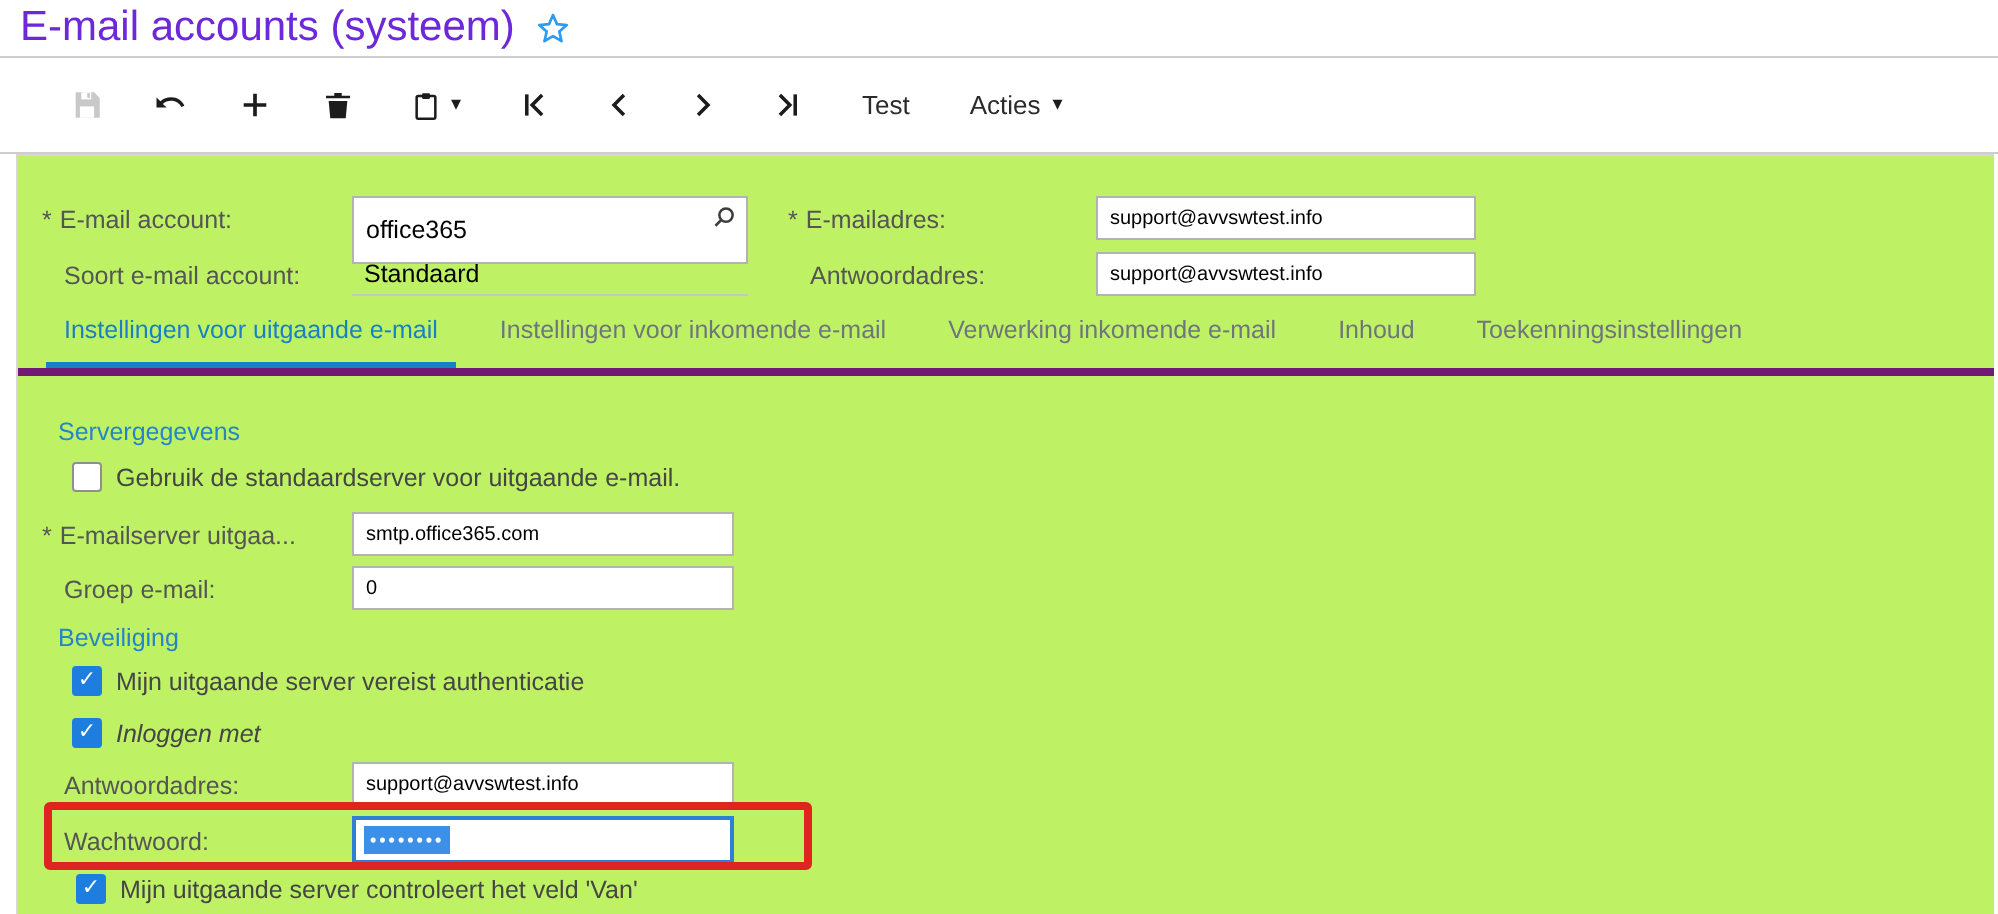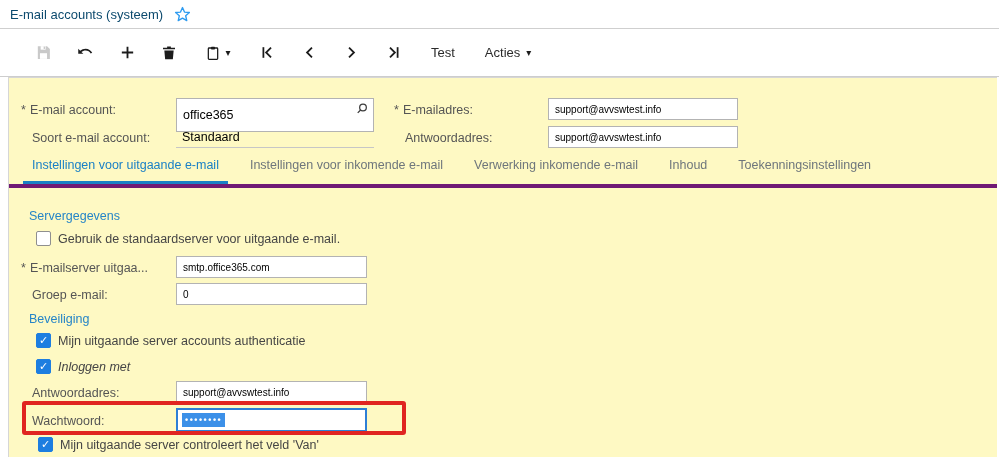--- a/index.html
+++ b/index.html
@@ -3,36 +3,36 @@
 <meta charset="utf-8">
 <style>
   * { margin:0; padding:0; box-sizing:border-box; }
   html,body { width:999px; height:457px; background:#fff; overflow:hidden;
               font-family:"Liberation Sans","DejaVu Sans",sans-serif; }
   .screen { position:relative; width:999px; height:457px; background:#fff; }
 
   
   .titlebar { position:absolute; left:0; top:0; width:100%; height:29px;
               border-bottom:1px solid #cfcfcf; display:flex; align-items:center; padding-left:10px; }
-  .page-title { font-size:13px; color:#0c4a6e; }
+  .page-title { font-size:21px; color:#6d28d9; }
   .fav-star { margin-left:10px; display:inline-flex; }
 
   
   .toolbar { position:absolute; left:0; top:29px; width:100%; height:48px;
              border-bottom:1px solid #cdcdcd; display:flex; align-items:center; padding-left:22px; background:#fff; }
   .tb-btn { width:42px; height:36px; display:flex; align-items:center; justify-content:center; cursor:pointer; }
   .tb-btn svg { display:block; }
   .tb-btn.wide { width:56px; gap:4px; }
   .caret { font-size:10px; color:#1c1c1c; line-height:1; }
   .tb-text { height:36px; display:flex; align-items:center; gap:6px; padding:0 13px; margin-left:4px;
              font-size:13px; color:#2b2b2b; cursor:pointer; }
 
   
   .panel { position:absolute; left:8px; top:77px; width:989px; height:380px;
-           background:#fef9c3; border-top:1px solid #d6d6d6; border-left:1px solid #d6d6d6; }
+           background:#bef264; border-top:1px solid #d6d6d6; border-left:1px solid #d6d6d6; }
 
   .lbl { position:absolute; font-size:12.5px; color:#555; white-space:nowrap; }
   .req { color:#555; margin-right:4px; }
   .inp { position:absolute; height:22px; border:1px solid #b3b3b3; background:#fff;
          font-size:10px; color:#000; padding:0 6px; font-family:inherit; }
   .inp-wrap { position:absolute; }
   .inp-wrap input { width:100%; height:34px; border:1px solid #b3b3b3; background:#fff;
                     font-size:12.5px; color:#000; padding:0 22px 0 6px; font-family:inherit; }
   .ro-field { position:absolute; height:22px; border-bottom:1px solid #c6c6c6;
               font-size:12.5px; color:#000; padding:4px 0 0 6px; }
@@ -184,21 +184,21 @@
     </div>
     <input class="inp" style="left: 167px; top: 178px; width: 191px;" type="text" value="smtp.office365.com">
 
     <div class="lbl" style="left:23px; top:210px;text-align:center;">Groep e-mail:</div>
     <input class="inp" style="left: 167px; top: 205px; width: 191px;" type="text" value="0">
 
     <div class="section-h" style="left:20px; top:234px;">Beveiliging</div>
 
     <div class="cb-row" style="left:27px; top:255px;">
       <span class="cb checked"></span>
-      <span class="cb-lbl">Mijn uitgaande server accounts authenticatie</span>
+      <span class="cb-lbl">Mijn uitgaande server vereist authenticatie</span>
     </div>
 
     <div class="cb-row" style="left:27px; top:281px;font-style:italic;">
       <span class="cb checked"></span>
       <span class="cb-lbl">Inloggen met</span>
     </div>
 
     <div class="lbl" style="left:23px; top:308px;">Antwoordadres:</div>
     <input class="inp" style="left: 167px; top: 303px; width: 191px;" type="text" value="support@avvswtest.info">
 

